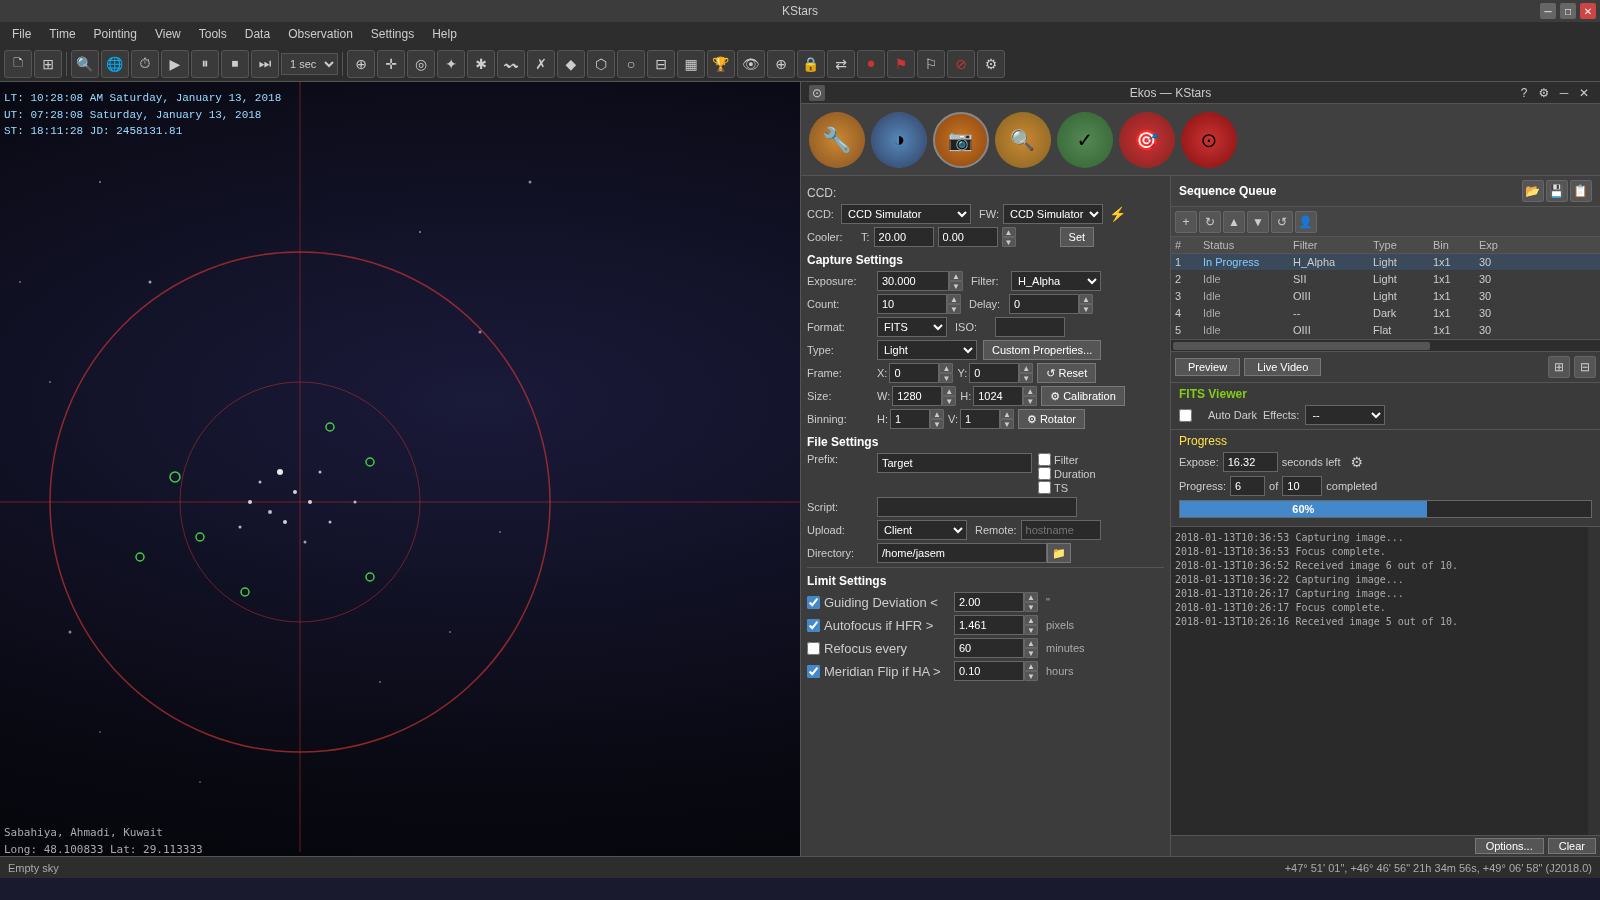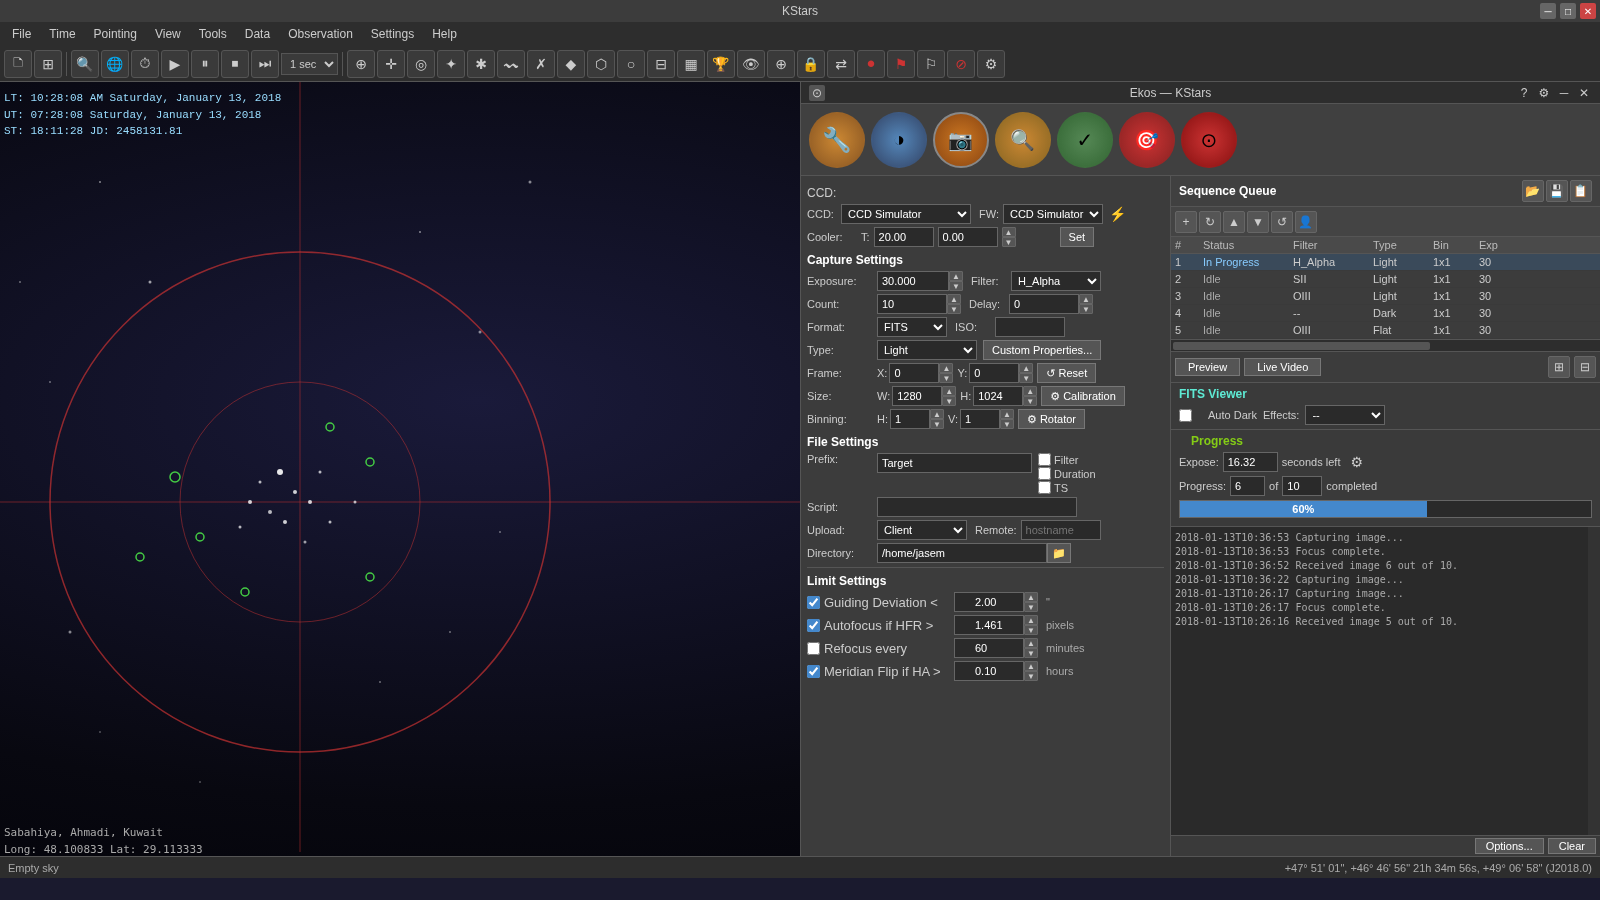--- a/index.html
+++ b/index.html
@@ -92,28 +92,28 @@
     .form-btn { background: #555; border: 1px solid #777; color: #fff; padding: 1px 8px; font-size: 11px; cursor: pointer; height: 20px; }
 
     
     #seq-toolbar { height: 30px; background: #444; display: flex; align-items: center; padding: 0 4px; gap: 2px; border-bottom: 1px solid #555; }
     .seq-tb-btn { width: 22px; height: 22px; background: #555; border: 1px solid #666; color: #ccc; display: flex; align-items: center; justify-content: center; cursor: pointer; font-size: 12px; border-radius: 2px; }
     .preview-btn { background: #555; border: 1px solid #777; color: #fff; padding: 2px 12px; font-size: 11px; cursor: pointer; }
     .seq-action-btn { width: 22px; height: 22px; background: #555; border: 1px solid #666; color: #ccc; display: flex; align-items: center; justify-content: center; cursor: pointer; font-size: 12px; border-radius: 2px; }
 
     
     #fits-section { padding: 4px 8px; border-top: 1px solid #555; background: #3a3a3a; }
-    #fits-title { color: #5eead4; font-weight: bold; font-size: 12px; margin-bottom: 4px; }
+    #fits-title { color: #84cc16; font-weight: bold; font-size: 12px; margin-bottom: 4px; }
     #fits-controls { display: flex; align-items: center; gap: 6px; }
     .fits-cb-label { display: flex; align-items: center; gap: 16px; color: #ccc; font-size: 11px; }
     .fits-effects-label { color: #ccc; font-size: 11px; }
 
     
     #progress-section { padding: 4px 8px; border-top: 1px solid #555; background: #3a3a3a; }
-    #progress-title { color: #84cc16; font-weight: bold; font-size: 12px; margin-bottom: 4px; margin-left: 12px; }
+    #progress-title { color: #fde047; font-weight: normal; font-size: 12px; margin-bottom: 4px; }
     #progress-expose { display: flex; align-items: center; gap: 4px; margin-bottom: 4px; color: #ccc; font-size: 11px; }
     #progress-count { display: flex; align-items: center; gap: 4px; margin-bottom: 4px; color: #ccc; font-size: 11px; }
     #progress-bar-wrap { height: 18px; background: #2a2a2a; border: 1px solid #666; position: relative; margin-bottom: 4px; }
     #progress-bar { height: 100%; background: #4488cc; width: 60%; display: flex; align-items: center; justify-content: center; color: #fff; font-size: 11px; font-weight: bold; }
 
     
     #log-section { flex: 1; border-top: 1px solid #555; background: #2a2a2a; display: flex; }
     #log-text { flex: 1; padding: 4px; color: #aaa; font-size: 10px; font-family: monospace; line-height: 1.4; overflow-y: auto; }
     #log-text::-webkit-scrollbar { width: 6px; }
     #log-text::-webkit-scrollbar-track { background: #1a1a1a; }
@@ -121,21 +121,21 @@
     #log-scrollbar { width: 12px; background: #333; }
 
     
     #log-actions { display: flex; justify-content: flex-end; align-items: center; padding: 2px 4px; gap: 4px; background: #3a3a3a; border-top: 1px solid #555; }
     .log-btn { background: #555; border: 1px solid #777; color: #fff; padding: 1px 10px; font-size: 11px; cursor: pointer; }
 
     
     .limit-row { display: flex; align-items: center; margin-bottom: 3px; }
     .limit-cb { margin-right: 4px; }
     .limit-label { color: #ccc; font-size: 13px; min-width: 130px; }
-    .limit-input { background: #2a2a2a; border: 1px solid #666; color: #fff; padding: 1px 20px; font-size: 11px; height: 20px; width: 70px; }
+    .limit-input { background: #2a2a2a; border: 1px solid #666; color: #fff; padding: 1px 4px; font-size: 11px; height: 20px; width: 70px; }
     .limit-unit { color: #aaa; font-size: 11px; margin-left: 4px; }
 
     
     .hdivider { height: 1px; background: #555; margin: 4px 0; }
 
     
     .spin-icon { animation: spin 1s linear infinite; display: inline-block; }
     @keyframes spin { from { transform: rotate(0deg); } to { transform: rotate(360deg); } }
 
     

